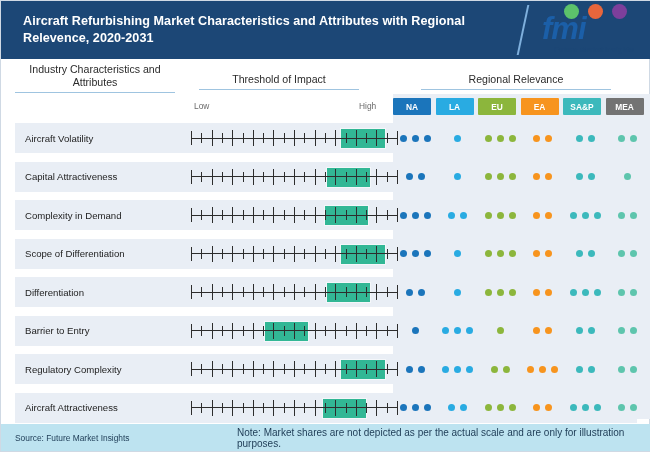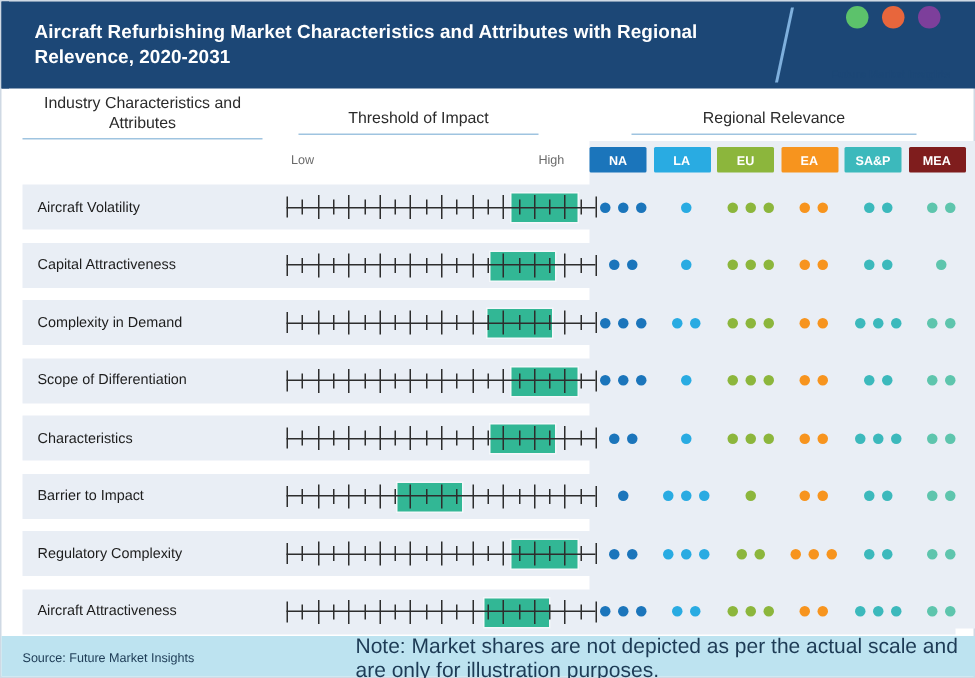--- a/index.html
+++ b/index.html
@@ -116,37 +116,38 @@
 
   
   .footer{
     position:absolute;left:0;bottom:0;width:650px;height:27px;
     background:#bde3f0;display:flex;align-items:center;
   }
   .footer-source{
     position:absolute;left:14px;font-size:8.4px;color:#1d3b55;
   }
   .footer-note{
-    position:absolute;left:236px;font-size:14px;color:#1d3b55;
+    position:absolute;left:236px;font-size:10px;color:#1d3b55;
   }
 </style>
 </head>
 <body>
 
 <div id="infographic">
 
   <div class="header">
     <div class="header-title">Aircraft Refurbishing Market Characteristics and Attributes with Regional Relevence, 2020-2031</div>
     <div class="header-sep"></div>
     <div class="logo">
       <div class="logo-dots">
         <span class="logo-dot d1"></span>
         <span class="logo-dot d2"></span>
         <span class="logo-dot d3"></span>
       </div>
+      <div class="logo-fmi">fmi</div>
       <div class="logo-caption">Future Market Insights</div>
     </div>
   </div>
 
   <div class="col-title" id="title-attributes">Industry Characteristics and Attributes</div>
   <div class="col-title" id="title-regional">Regional Relevance</div>
   <div class="col-title" id="title-threshold">Threshold of Impact</div>
 
   <div class="scale-label" id="label-low">Low</div>
   <div class="scale-label" id="label-high">High</div>
@@ -156,21 +157,21 @@
       <div class="region-chip" style="left: 392px; background: rgb(27, 117, 187);">NA</div>
       <div class="region-col" style="left: 434.5px;"></div>
       <div class="region-chip" style="left: 434.5px; background: rgb(41, 171, 226);">LA</div>
       <div class="region-col" style="left: 477px;"></div>
       <div class="region-chip" style="left: 477px; background: rgb(140, 182, 60);">EU</div>
       <div class="region-col" style="left: 519.5px;"></div>
       <div class="region-chip" style="left: 519.5px; background: rgb(247, 148, 30);">EA</div>
       <div class="region-col" style="left: 562px;"></div>
       <div class="region-chip" style="left: 562px; background: rgb(60, 185, 188);">SA&amp;P</div>
       <div class="region-col" style="left: 604.5px;"></div>
-      <div class="region-chip" style="left: 604.5px; background: #7f1d1d;">MEA</div>
+      <div class="region-chip" style="left: 604.5px; background: #737373;">MEA</div>
     </div>
 
   <div id="rows-layer">
       <div class="row" style="top: 122px;">
         <div class="row-label">Aircraft Volatility</div>
         <div class="scale">
           <div class="hl-box" style="left: 154.38px; width: 43.26px;"></div>
           <div class="axis"></div>
           <div class="tick cap" style="left: 4px;"></div>
           <div class="tick minor" style="left: 14.3px;"></div>
@@ -373,21 +374,21 @@
       </div>
       <div class="dotcell" style="left: 562px; top: 237.5px;">
         <span class="dot" style="background: rgb(60, 185, 188);"></span>
         <span class="dot" style="background: rgb(60, 185, 188);"></span>
       </div>
       <div class="dotcell" style="left: 604.5px; top: 237.5px;">
         <span class="dot" style="background: rgb(94, 197, 173);"></span>
         <span class="dot" style="background: rgb(94, 197, 173);"></span>
       </div>
       <div class="row" style="top: 276px;">
-        <div class="row-label">Characteristics</div>
+        <div class="row-label">Differentiation</div>
         <div class="scale">
           <div class="hl-box" style="left: 139.96px; width: 43.26px;"></div>
           <div class="axis"></div>
           <div class="tick cap" style="left: 4px;"></div>
           <div class="tick minor" style="left: 14.3px;"></div>
           <div class="tick major" style="left: 24.6px;"></div>
           <div class="tick minor" style="left: 34.9px;"></div>
           <div class="tick major" style="left: 45.2px;"></div>
           <div class="tick minor" style="left: 55.5px;"></div>
           <div class="tick major" style="left: 65.8px;"></div>
@@ -426,21 +427,21 @@
       <div class="dotcell" style="left: 562px; top: 276px;">
         <span class="dot" style="background: rgb(60, 185, 188);"></span>
         <span class="dot" style="background: rgb(60, 185, 188);"></span>
         <span class="dot" style="background: rgb(60, 185, 188);"></span>
       </div>
       <div class="dotcell" style="left: 604.5px; top: 276px;">
         <span class="dot" style="background: rgb(94, 197, 173);"></span>
         <span class="dot" style="background: rgb(94, 197, 173);"></span>
       </div>
       <div class="row" style="top: 314.5px;">
-        <div class="row-label">Barrier to Impact</div>
+        <div class="row-label">Barrier to Entry</div>
         <div class="scale">
           <div class="hl-box" style="left: 78.16px; width: 43.26px;"></div>
           <div class="axis"></div>
           <div class="tick cap" style="left: 4px;"></div>
           <div class="tick minor" style="left: 14.3px;"></div>
           <div class="tick major" style="left: 24.6px;"></div>
           <div class="tick minor" style="left: 34.9px;"></div>
           <div class="tick major" style="left: 45.2px;"></div>
           <div class="tick minor" style="left: 55.5px;"></div>
           <div class="tick major" style="left: 65.8px;"></div>

